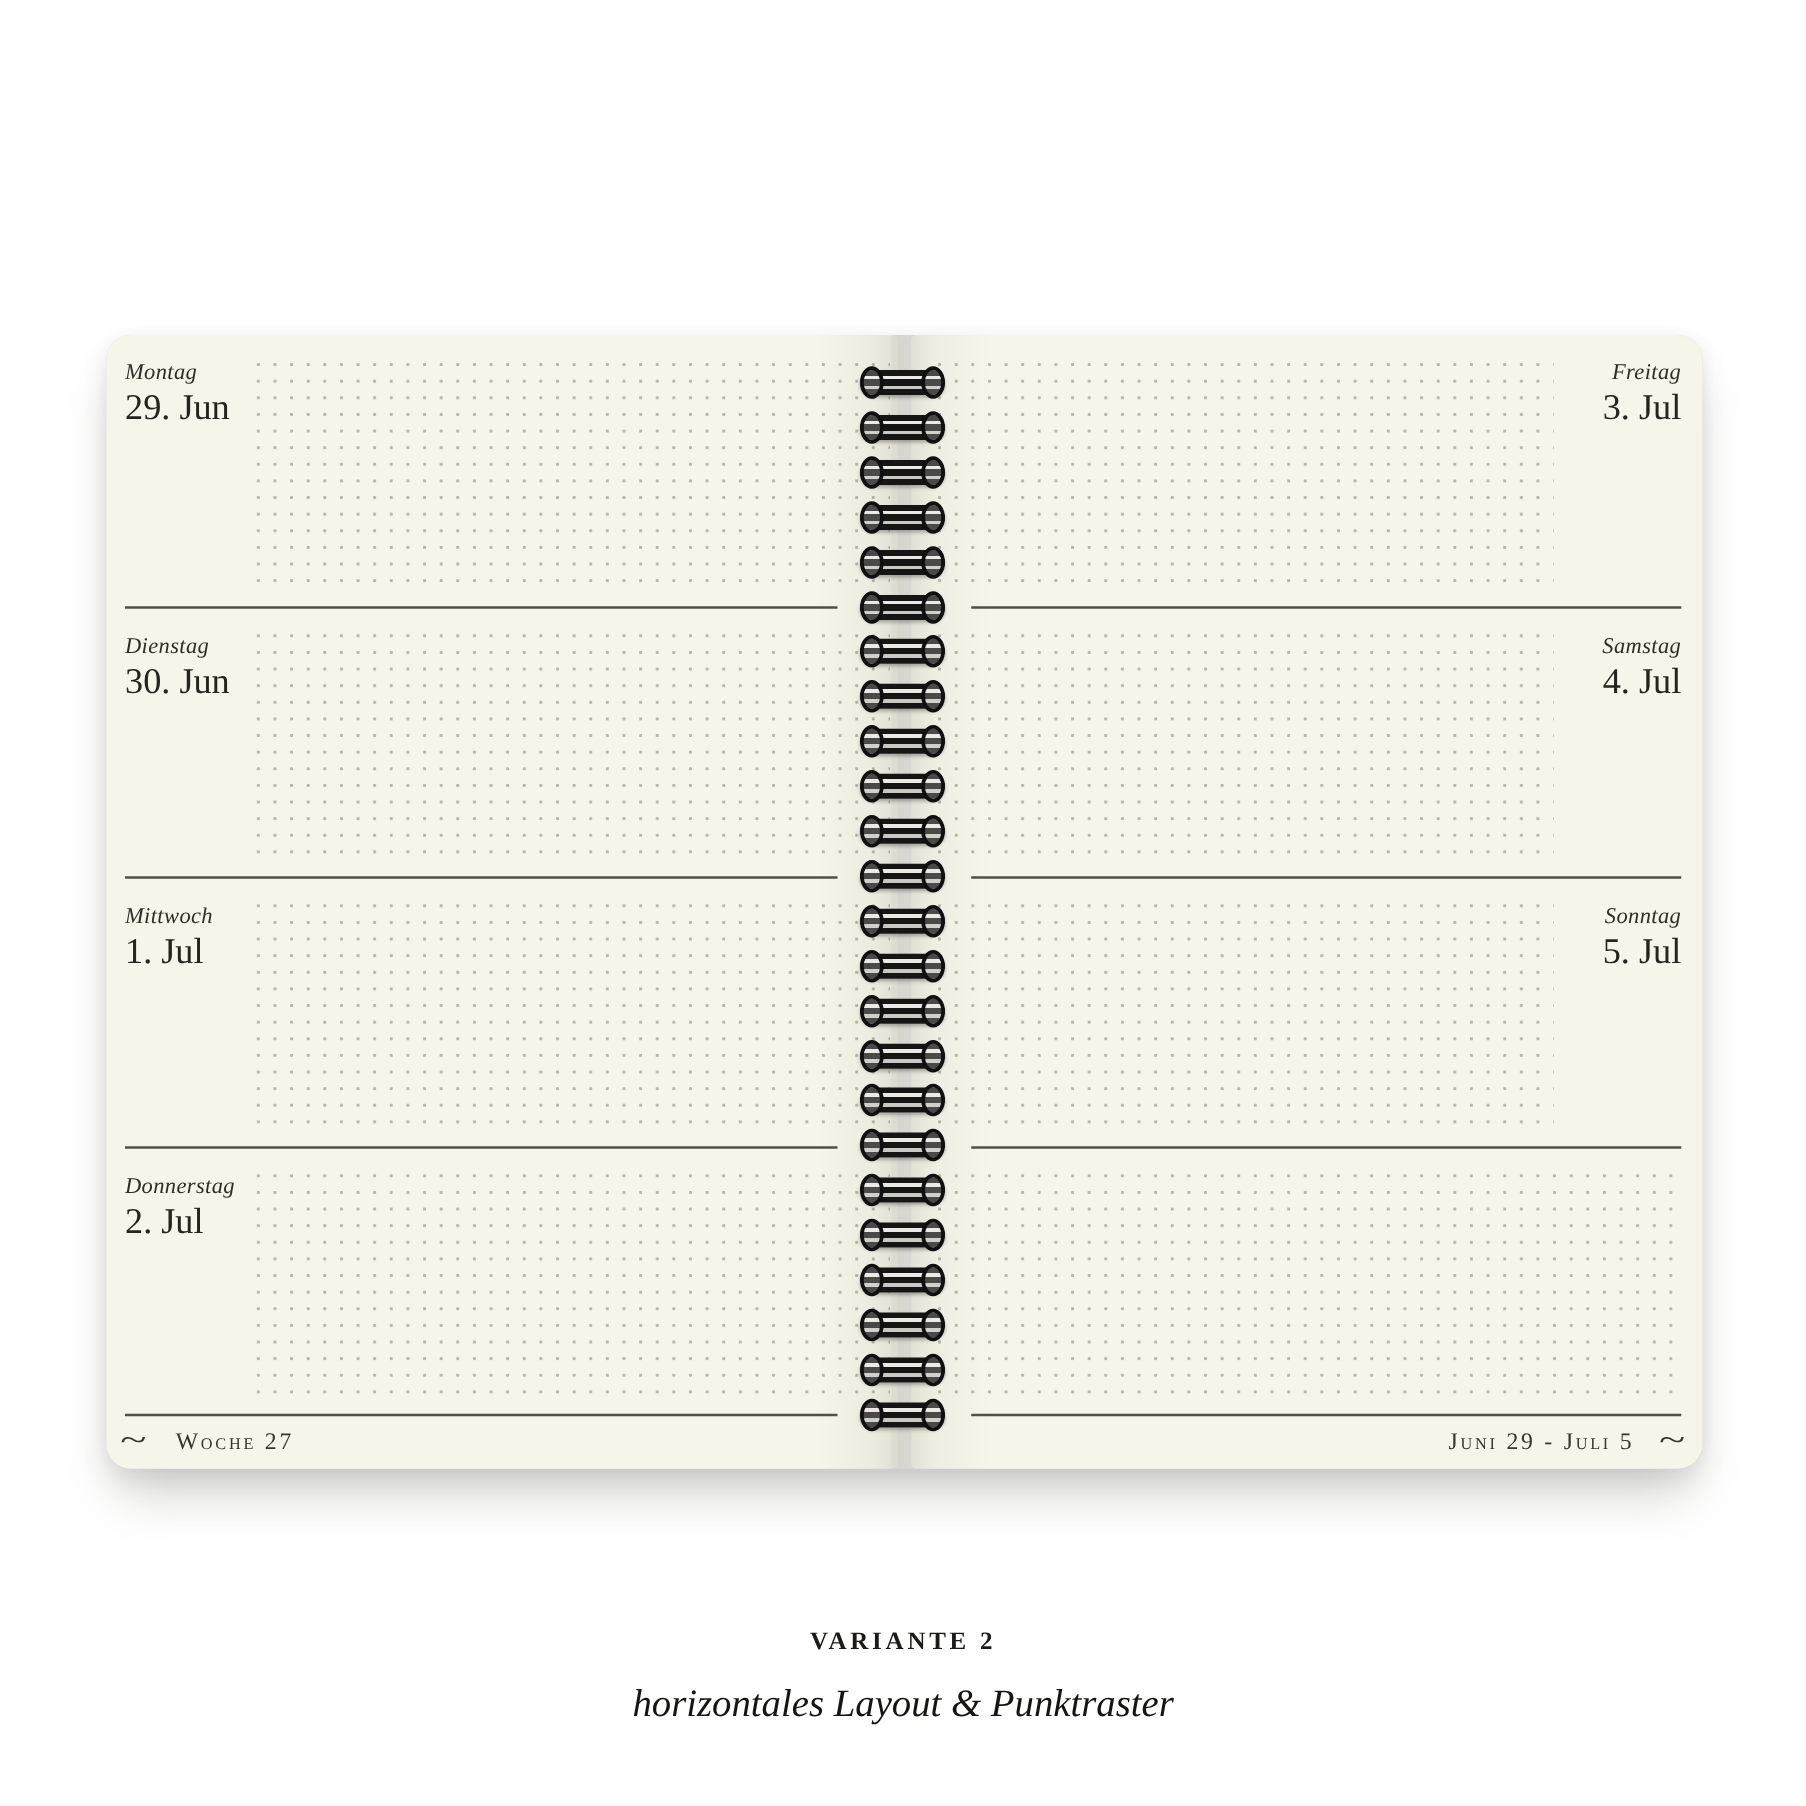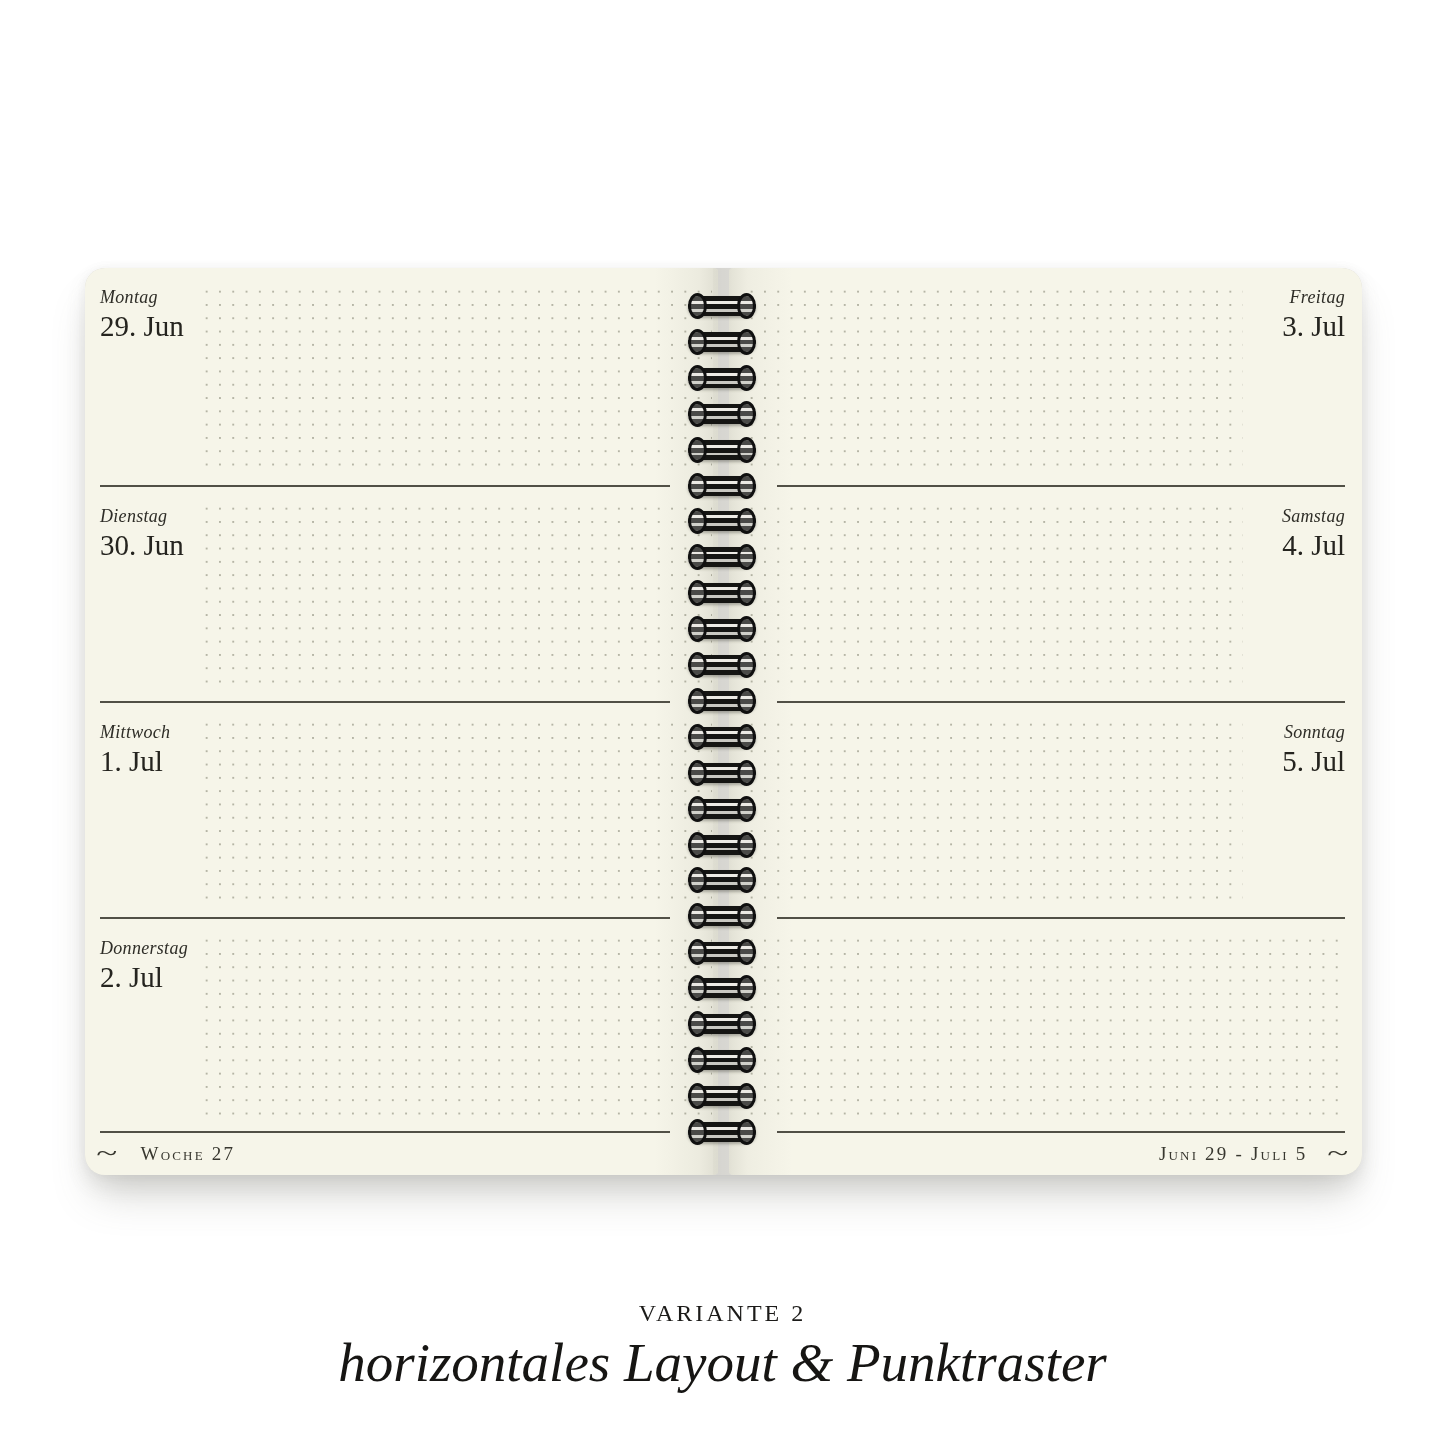--- a/index.html
+++ b/index.html
@@ -82,22 +82,22 @@
   }
   .coil i{
     position:absolute;top:-3px;width:19px;height:26px;box-sizing:border-box;
     border:3.5px solid #101010;border-radius:50%;
     background:rgba(235,235,230,0.25);
   }
   .coil i.l{left:0;} .coil i.r{right:0;}
 
   
   .caption{position:absolute;top:1296px;left:0;width:1445px;text-align:center;color:#1c1b19;}
-  .cap-title{font-size:24px;letter-spacing:3px;line-height:34px;}
-  .cap-sub{font-size:55px;font-style:italic;line-height:48px;margin-top:9px;color:#161513;}
+  .cap-title{font-size:20px;letter-spacing:3px;line-height:34px;font-weight:bold;}
+  .cap-sub{font-size:31px;font-style:italic;line-height:48px;margin-top:9px;color:#161513;}
 </style>
 </head>
 <body>
 
 <div class="spread">
 
   <div class="page left">
 
     <div class="sec s0">
       <div class="dots"></div>

